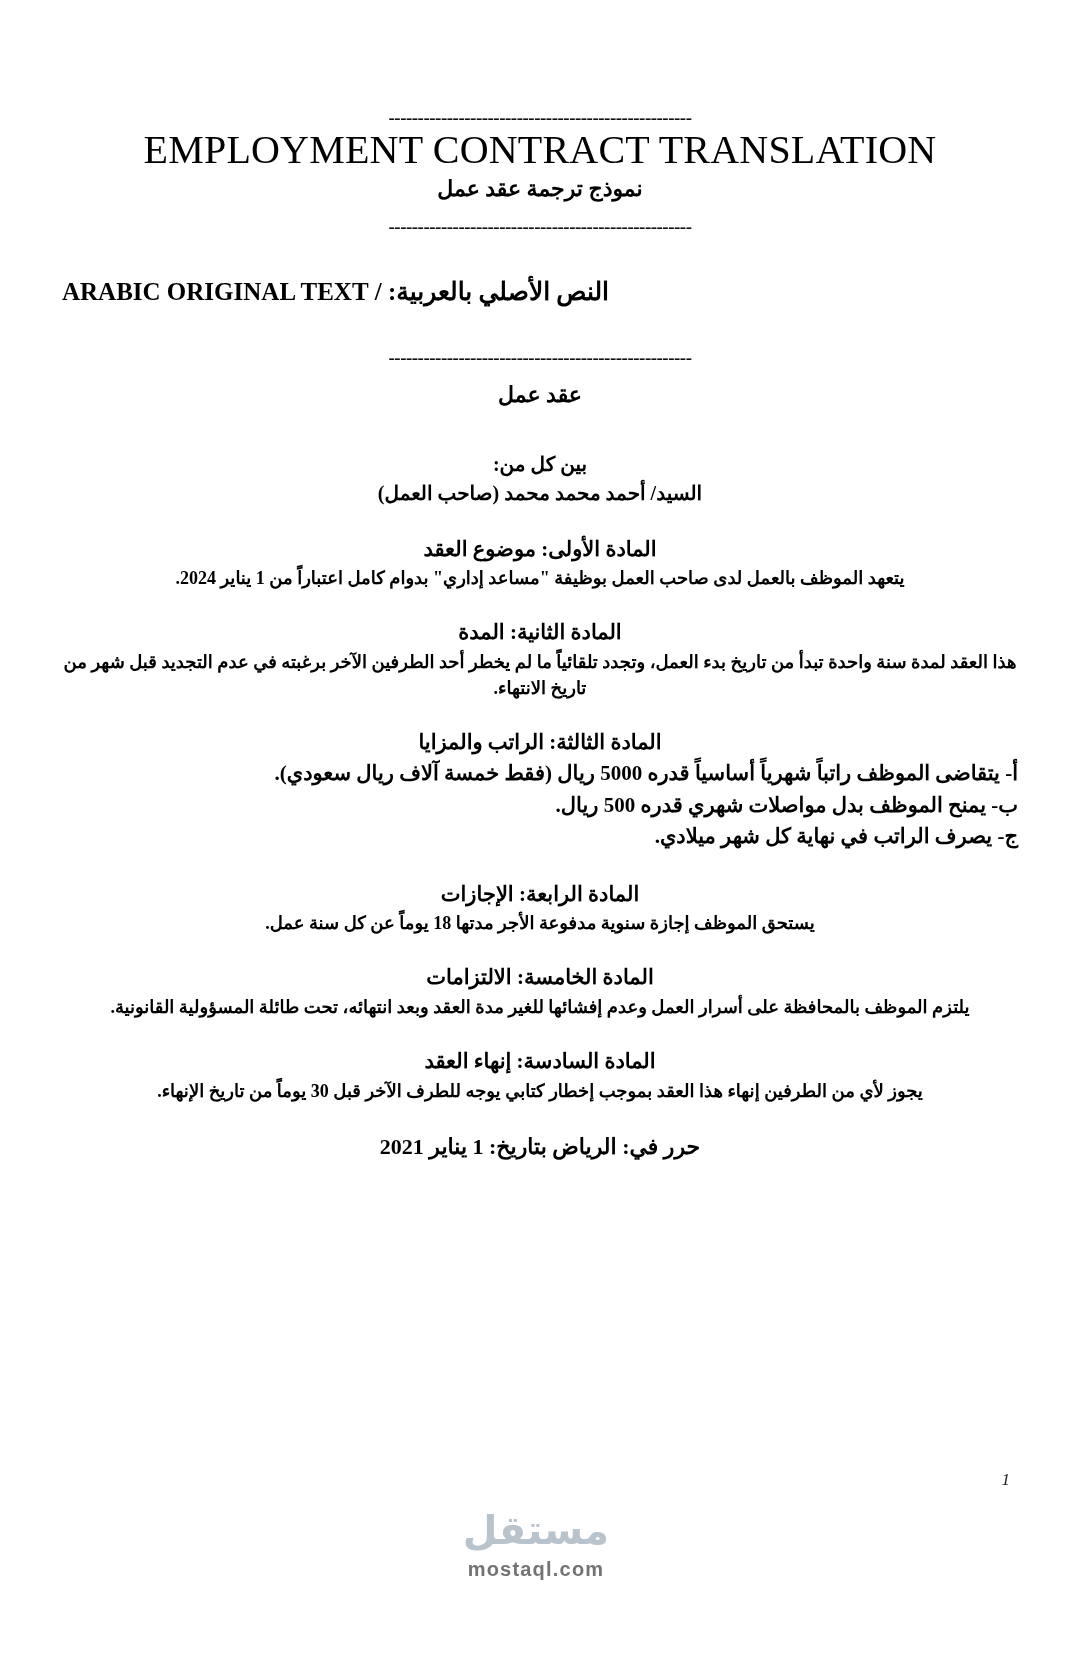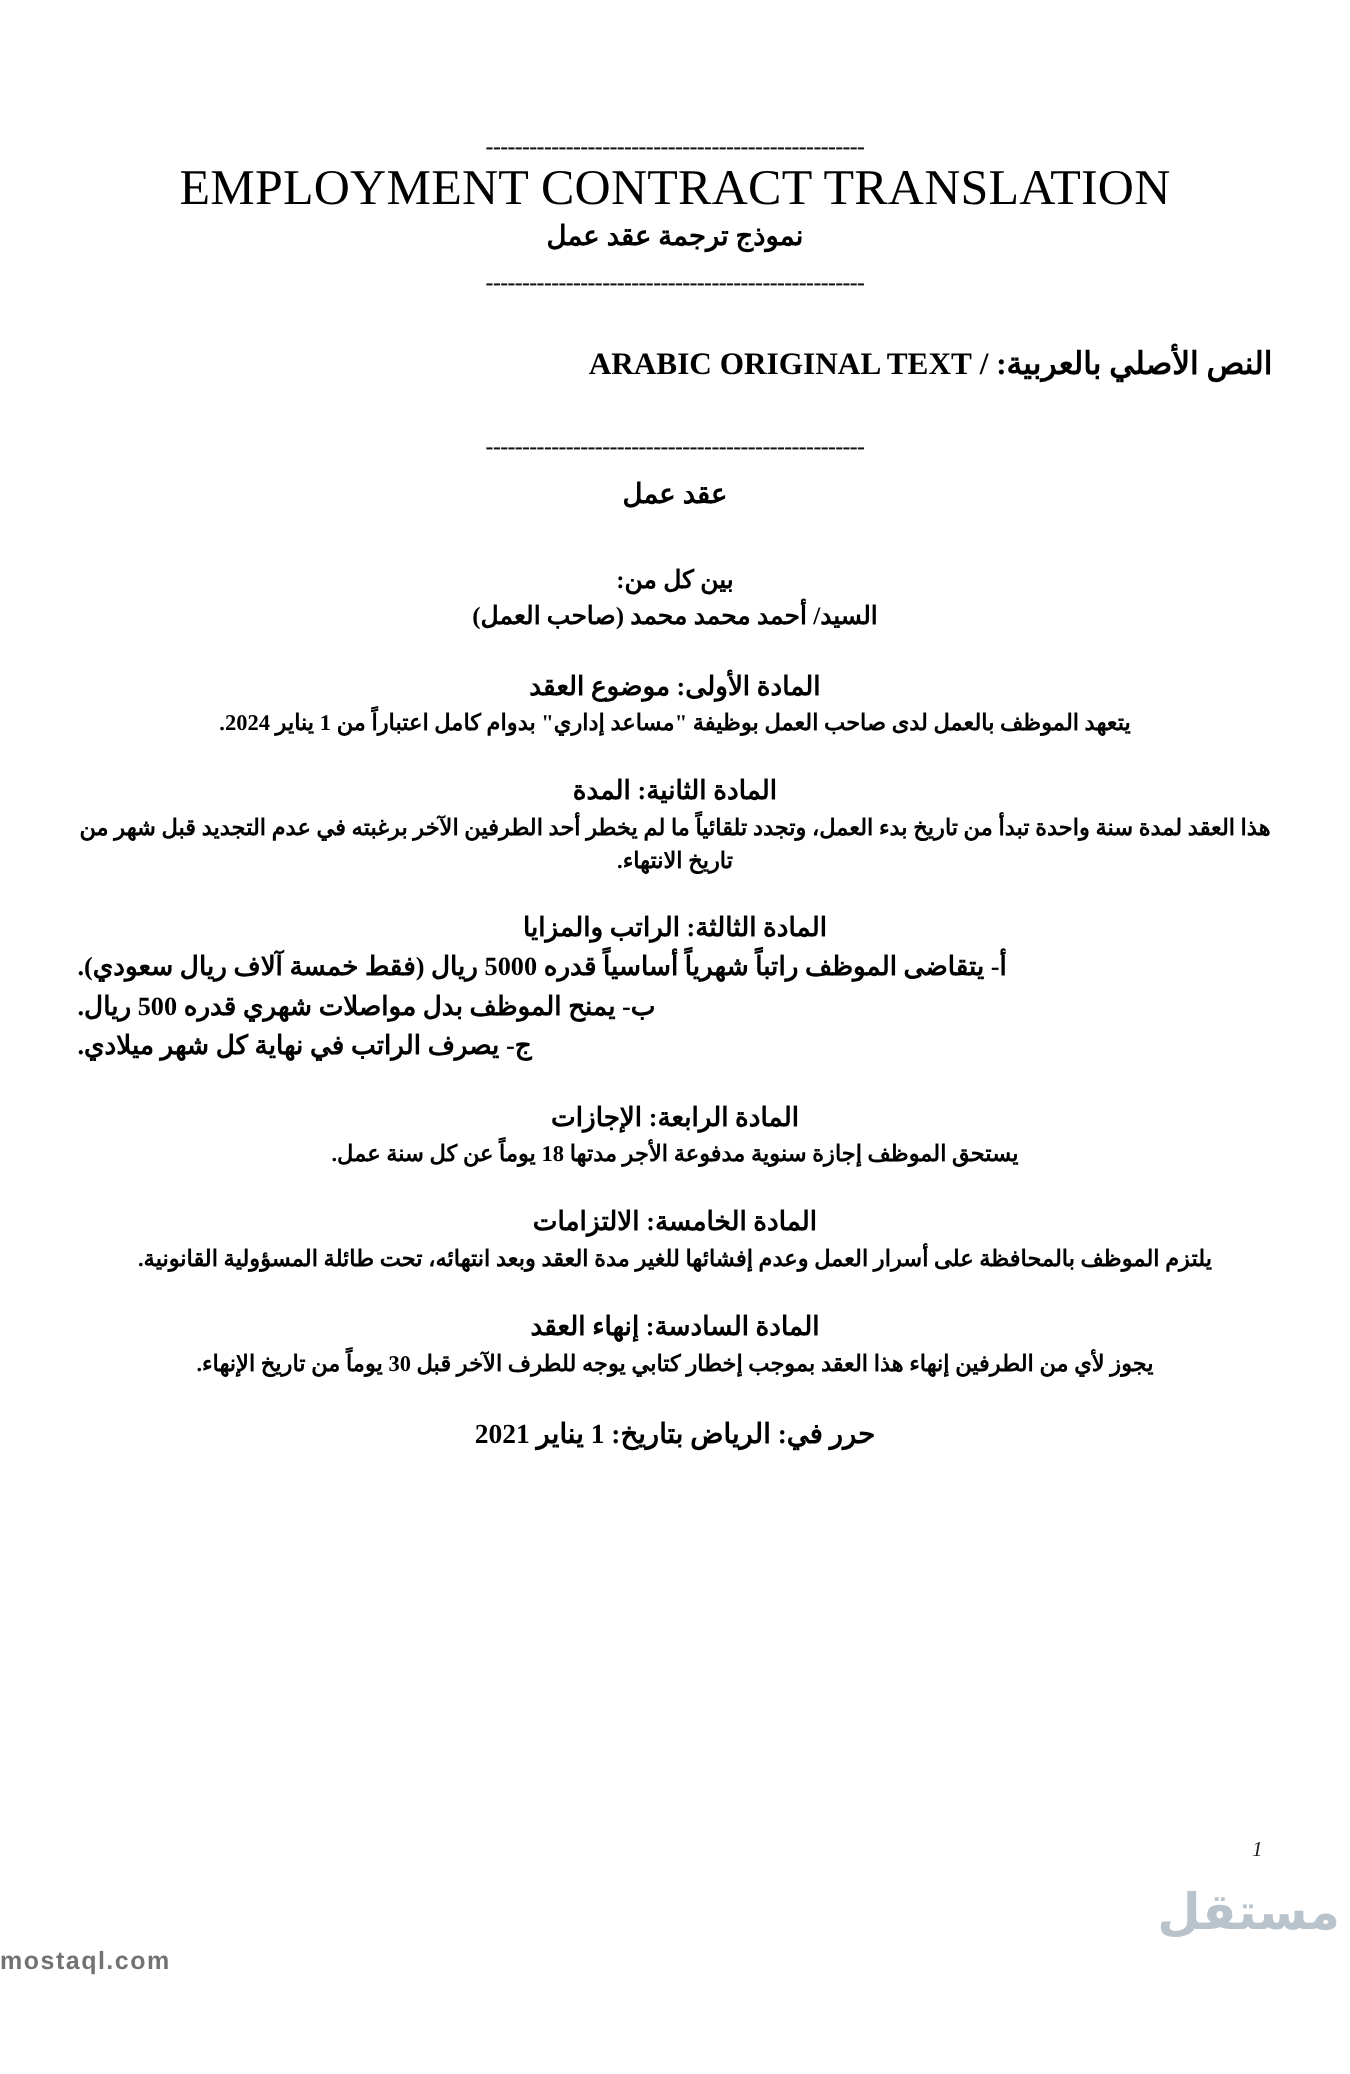--- a/index.html
+++ b/index.html
@@ -57,21 +57,21 @@
   .title-ar {
     text-align: center;
     font-size: 22px;
     font-weight: 700;
     direction: rtl;
     line-height: 1.25;
     margin-top: 2px;
   }
 
   .section-label {
-    text-align: right;
+    text-align: left;
     font-size: 25px;
     font-weight: 700;
     direction: rtl;
     line-height: 1.3;
   }
 
   .doc-heading {
     text-align: center;
     font-size: 22px;
     font-weight: 700;
@@ -102,21 +102,21 @@
   .party-line {
     direction: rtl;
     text-align: center;
     font-size: 20px;
     font-weight: 700;
     line-height: 1.45;
   }
 
   .clause-line {
     direction: rtl;
-    text-align: left;
+    text-align: right;
     font-size: 21px;
     font-weight: 700;
     line-height: 1.5;
   }
 
   .closing {
     direction: rtl;
     text-align: center;
     font-size: 22px;
     font-weight: 700;
@@ -133,20 +133,21 @@
     font-style: italic;
     color: #222;
   }
 
   
   .watermark {
     position: absolute;
     left: 0;
     top: 1510px;
     width: 1072px;
+    text-align: center;
   }
   .wm-logo {
     font-family: "DejaVu Sans", sans-serif;
     direction: rtl;
     font-size: 40px;
     font-weight: 700;
     color: #b9c3cc;
     line-height: 1.0;
     letter-spacing: 1px;
   }

